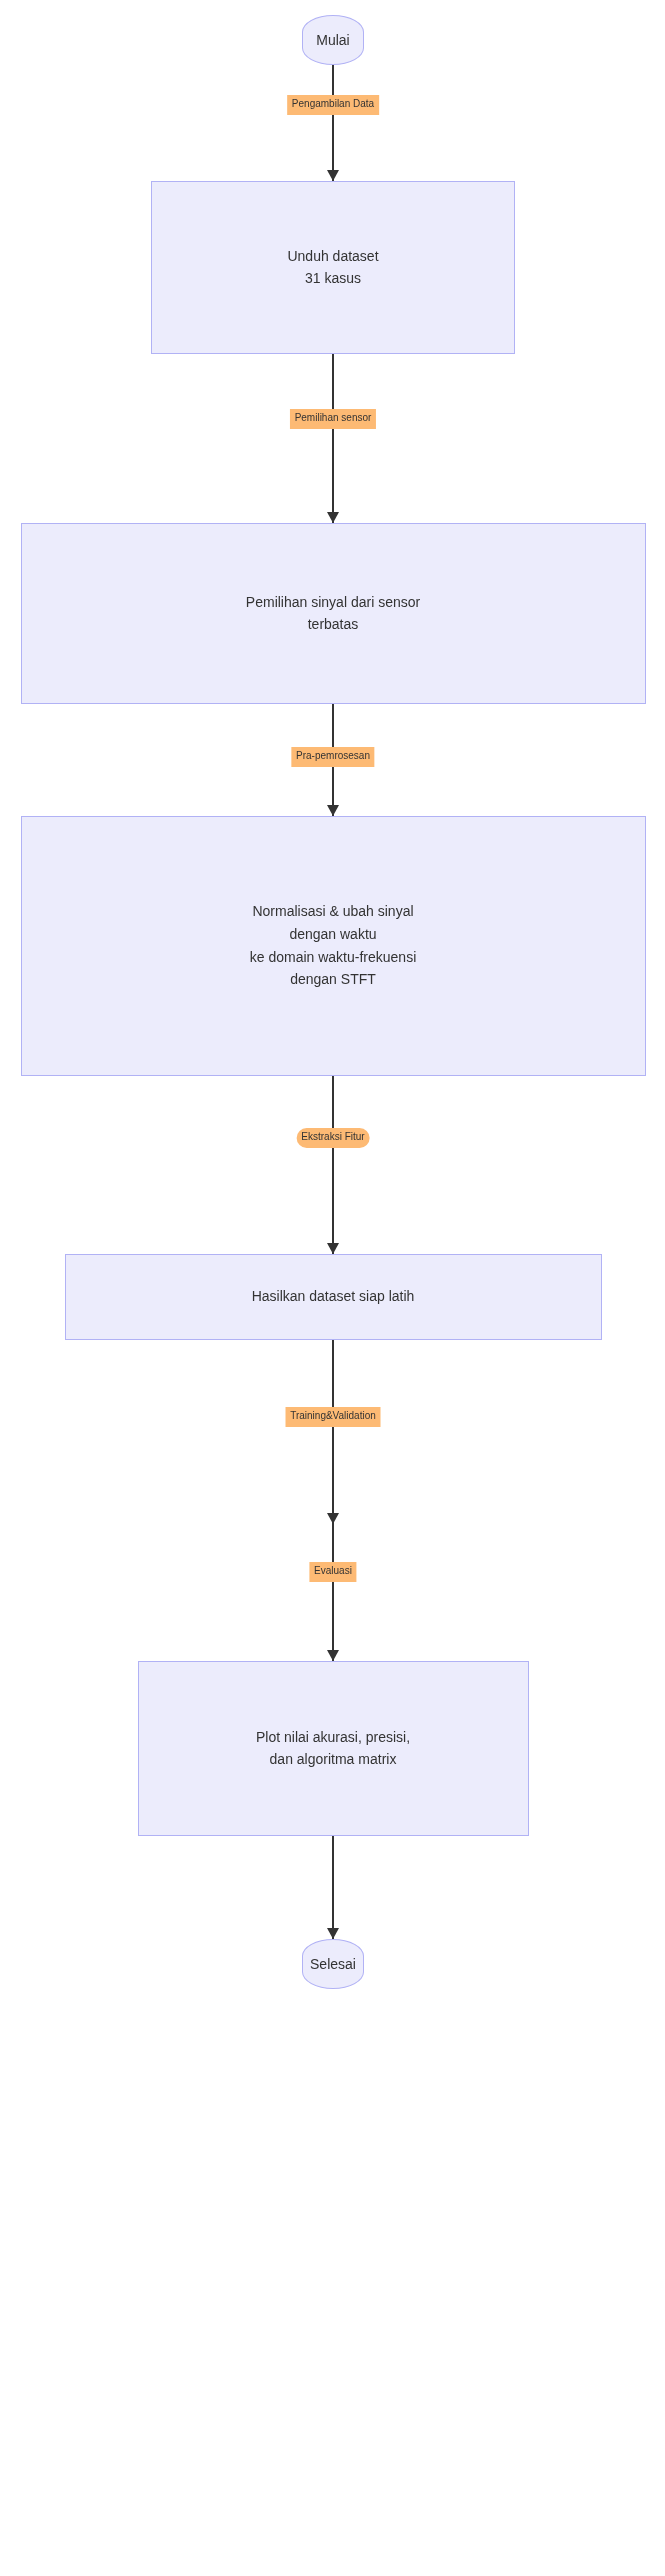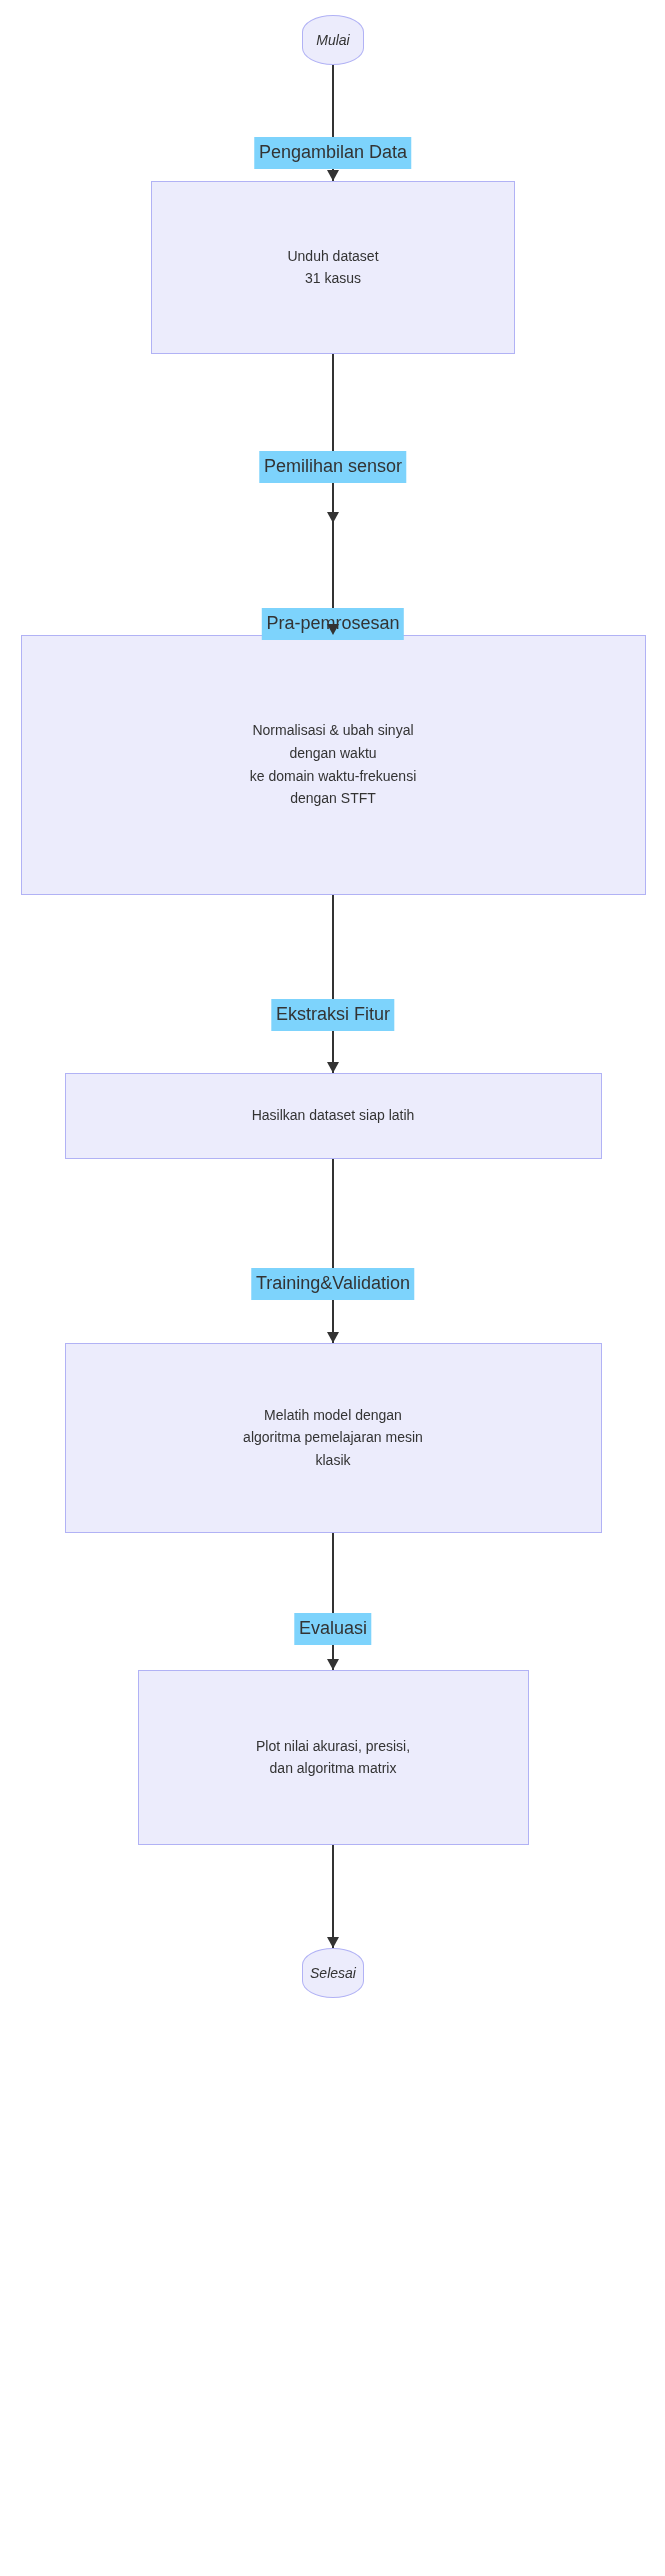--- a/index.html
+++ b/index.html
@@ -37,21 +37,20 @@
     display: flex;
     align-items: center;
     justify-content: center;
     background: #ececfc;
     border: 1.3px solid #b1b2f5;
     border-radius: 50% / 34%;
     color: #333333;
     font-size: 14px;
     line-height: 1.3;
     text-align: center;
-    font-style: italic;
   }
   .node-start  { width: 62px; height: 50px; margin-top: 14.8px; }
   .node-end    { width: 62px; height: 50px; }
 
   
   .node-process {
     box-sizing: border-box;
     display: flex;
     flex-direction: column;
     align-items: center;
@@ -99,37 +98,36 @@
     width: 0;
     height: 0;
     border-left: 6px solid transparent;
     border-right: 6px solid transparent;
     border-top: 11.4px solid #333333;
   }
   .connector .edge-label {
     position: absolute;
     left: 50%;
     transform: translateX(-50%);
-    background: #7dd3fc;
+    background: #fdba74;
     color: #333333;
-    font-size: 18px;
+    font-size: 10px;
     line-height: 1.45;
     padding: 2.7px 4.7px 3.4px 4.7px;
     white-space: nowrap;
-    margin-top: 42px;
   }
 
   .c-1 { height: 116px; }
   .c-1 .edge-label { top: 30px; }
   .c-2 { height: 169px; }
   .c-2 .edge-label { top: 55px; }
   .c-3 { height: 112px; }
   .c-3 .edge-label { top: 43px; }
   .c-4 { height: 178px; }
-  .c-4 .edge-label { top: 62px; }
+  .c-4 .edge-label { top: 52px; border-radius: 12px; }
   .c-5 { height: 184px; }
   .c-5 .edge-label { top: 67px; }
   .c-6 { height: 137px; text-decoration: underline; }
   .c-6 .edge-label { top: 38px; }
   .c-7 { height: 103px; }
 </style>
 </head>
 <body>
 
 <div id="flow-root">
@@ -149,20 +147,24 @@
       <span class="ln">Unduh dataset</span>
       <span class="ln">31 kasus</span>
     </div>
 
     <div class="connector c-2">
       <span class="line"></span>
       <span class="edge-label">Pemilihan sensor</span>
       <span class="arrow-head"></span>
     </div>
 
+    <div class="node-process w-sensor">
+      <span class="ln">Pemilihan sinyal dari sensor</span>
+      <span class="ln">terbatas</span>
+    </div>
 
     <div class="connector c-3">
       <span class="line"></span>
       <span class="edge-label">Pra-pemrosesan</span>
       <span class="arrow-head"></span>
     </div>
 
     <div class="node-process w-preproc">
       <span class="ln">Normalisasi &amp; ubah sinyal</span>
       <span class="ln">dengan waktu</span>
@@ -179,25 +181,20 @@
     <div class="node-process w-features">
       <span class="ln">Hasilkan dataset siap latih</span>
     </div>
 
     <div class="connector c-5">
       <span class="line"></span>
       <span class="edge-label">Training&amp;Validation</span>
       <span class="arrow-head"></span>
     </div>
 
-    <div class="node-process w-train">
-      <span class="ln">Melatih model dengan</span>
-      <span class="ln">algoritma pemelajaran mesin</span>
-      <span class="ln">klasik</span>
-    </div>
 
     <div class="connector c-6">
       <span class="line"></span>
       <span class="edge-label">Evaluasi</span>
       <span class="arrow-head"></span>
     </div>
 
     <div class="node-process w-plot">
       <span class="ln">Plot nilai akurasi, presisi,</span>
       <span class="ln">dan algoritma matrix</span>

